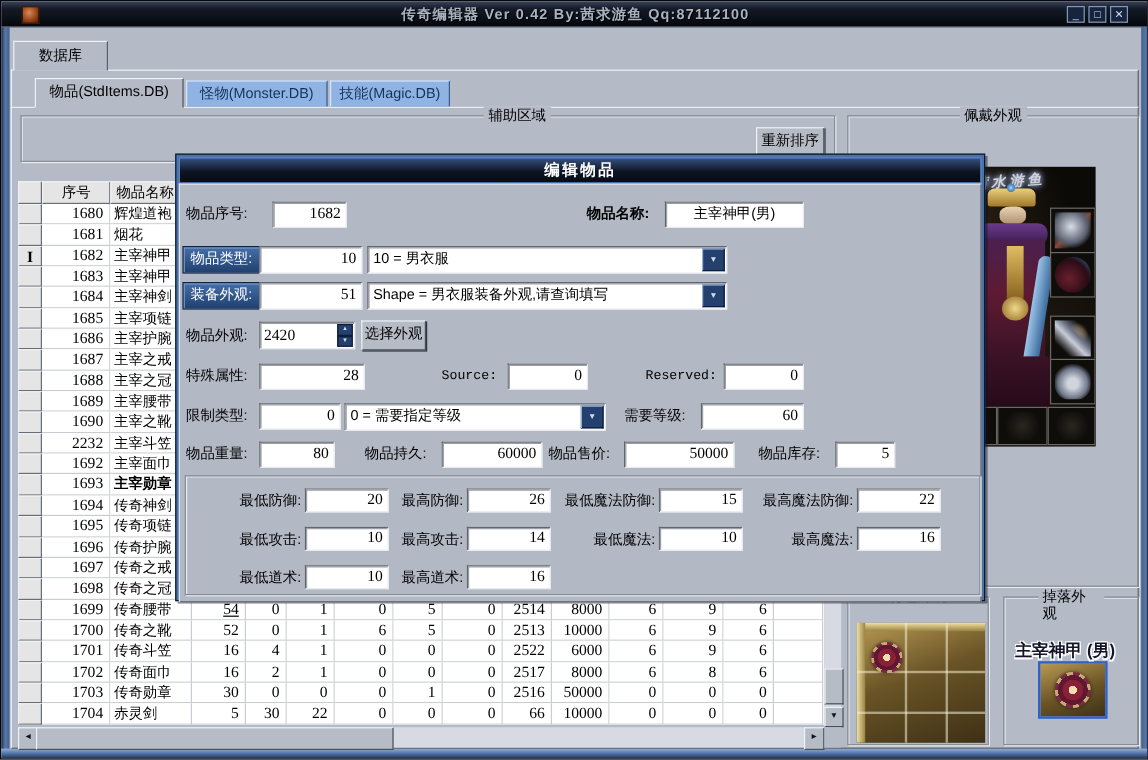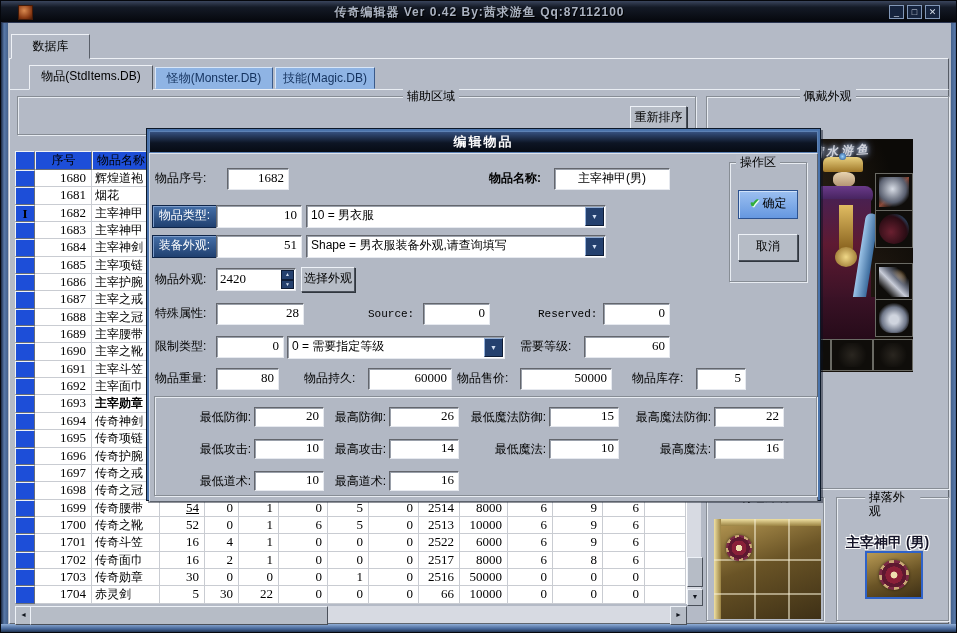--- a/index.html
+++ b/index.html
@@ -48,21 +48,21 @@
     font-size:7px;line-height:17px;text-align:center;}
   .chip{position:absolute;height:21px;line-height:19px;text-align:center;color:#fff;
     background:linear-gradient(180deg,#456fa8,#204070);border:1px solid #0e2448;
     box-shadow:inset 1px 1px 0 #7e9ecc;}
   .dlbl{position:absolute;line-height:16px;}
   
   .grid{left:14px;top:150px;width:672px;height:453px;background:#fff;overflow:hidden;}
   .thead,.trow{display:flex;}
   .thead{height:19px;}
   .trow{height:17.35px;}
-  .th,.tg{background:#1d4ed8;border:1px solid;border-color:#eef1f6 #686e78 #686e78 #eef1f6;
+  .th,.tg{background:#e5e5e5;border:1px solid;border-color:#eef1f6 #686e78 #686e78 #eef1f6;
     box-sizing:border-box;overflow:hidden;white-space:nowrap;flex:none;}
   .th{line-height:17px;text-align:center;}
   .th.hname{text-align:left;padding-left:4px;}
   .tg{display:flex;align-items:center;justify-content:center;}
   .tc{background:#fff;border-right:1px solid #c9ccd2;border-bottom:1px solid #c9ccd2;
     box-sizing:border-box;overflow:hidden;white-space:nowrap;flex:none;
     font-family:"Liberation Serif","DejaVu Serif",serif;font-size:13px;line-height:16px;}
   .tnum{text-align:right;padding-right:5px;}
   .tname{font-family:"Liberation Sans",sans-serif;font-size:12px;padding-left:3px;}
   .ibeam{font-family:"Liberation Serif",serif;font-weight:bold;font-size:13px;line-height:13px;}
@@ -413,21 +413,21 @@
           <div class="tc tnum" style="width: 50px;"></div>
           <div class="tc tnum" style="width: 41px;"></div>
           <div class="tc tnum" style="width: 48px;"></div>
           <div class="tc tnum" style="width: 45px;"></div>
           <div class="tc tnum" style="width: 50px;"></div>
           <div class="tc tnum" style="width: 42px;"></div>
           <div class="tc" style="width: 41px;"></div>
         </div>
         <div class="trow">
           <div class="tg" style="width: 20px;"></div>
-          <div class="tc tnum" style="width: 57px;">1691</div>
+          <div class="tc tnum" style="width: 57px;">2232</div>
           <div class="tc tname" style="width: 68px;">主宰斗笠</div>
           <div class="tc tnum" style="width: 45px;"></div>
           <div class="tc tnum" style="width: 34px;"></div>
           <div class="tc tnum" style="width: 40px;"></div>
           <div class="tc tnum" style="width: 49px;"></div>
           <div class="tc tnum" style="width: 41px;"></div>
           <div class="tc tnum" style="width: 50px;"></div>
           <div class="tc tnum" style="width: 41px;"></div>
           <div class="tc tnum" style="width: 48px;"></div>
           <div class="tc tnum" style="width: 45px;"></div>
@@ -674,27 +674,20 @@
 
   <div class="abs dialog">
     <div class="dtitle">编辑物品</div>
     <div class="dbody">
 
       <span class="dlbl" style="left:5px;top:16px;">物品序号:</span>
       <span class="din" style="left:77px;top:14px;width:52px;">1682</span>
       <span class="dlbl" style="left:339px;top:16px;font-weight:bold;">物品名称:</span>
       <span class="din" style="left:404px;top:14px;width:106px;text-align:center;font-family:'Liberation Sans',sans-serif;font-size:12px;">主宰神甲(男)</span>
 
-      <div class="groupbox" style="position:absolute;left:579px;top:8px;width:76px;height:118px;">
-        <span class="glabel" style="left:6px;">操作区</span>
-        <div class="okbtn" style="left:8px;top:27px;width:58px;height:27px;">
-          <span class="chk">✔</span><span>确定</span>
-        </div>
-        <div class="btn" style="position:absolute;left:8px;top:71px;width:58px;height:25px;line-height:23px;">取消</div>
-      </div>
 
       <span class="chip" style="left:2px;top:51px;width:63px;">物品类型:</span>
       <span class="din" style="left:66px;top:51px;width:76px;height:21px;">10</span>
       <div class="combo" style="left:156px;top:51px;width:294px;">
         <span>10 = 男衣服</span>
         <span class="cbtn">▼</span>
       </div>
 
       <span class="chip" style="left:2px;top:81px;width:63px;">装备外观:</span>
       <span class="din" style="left:66px;top:81px;width:76px;height:21px;">51</span>

